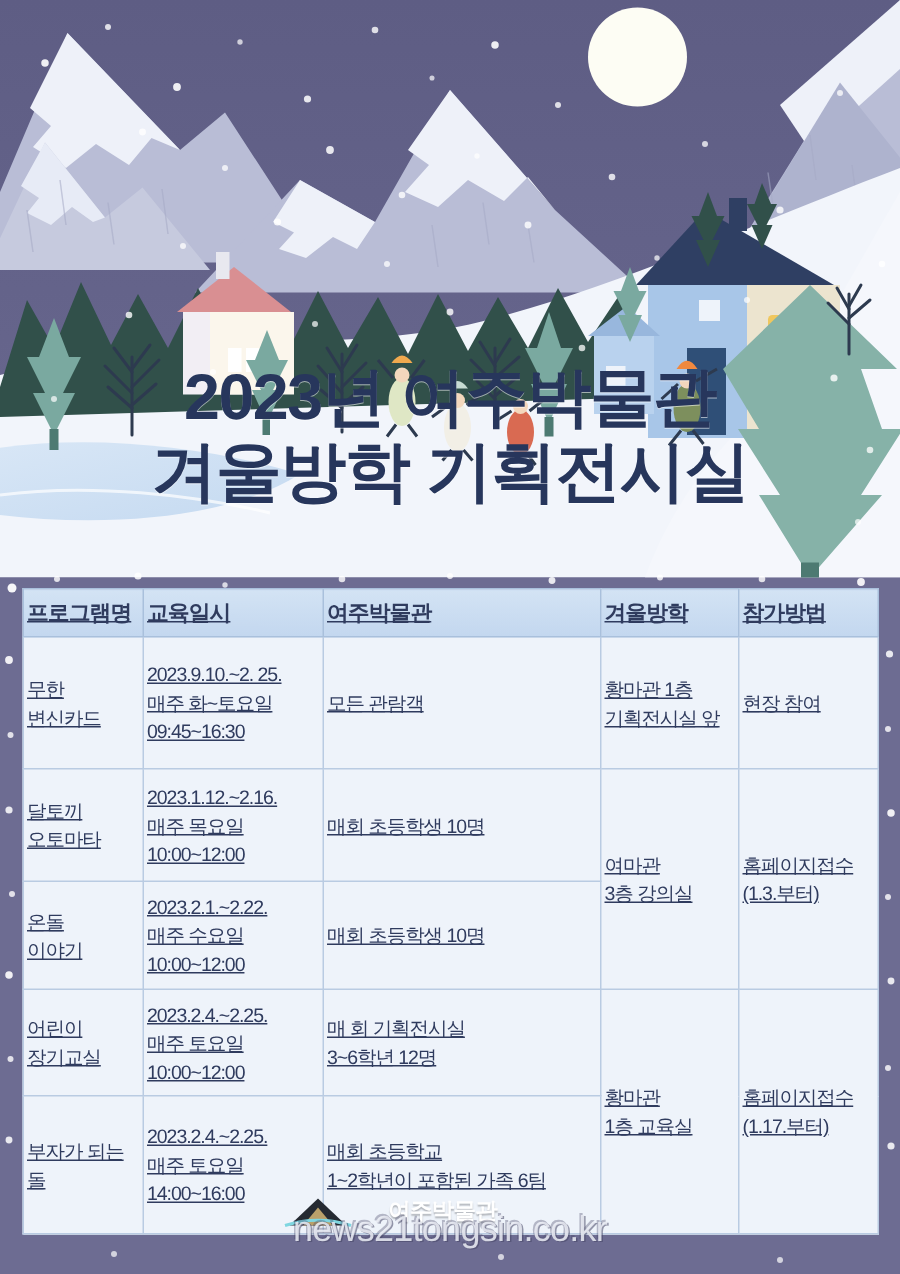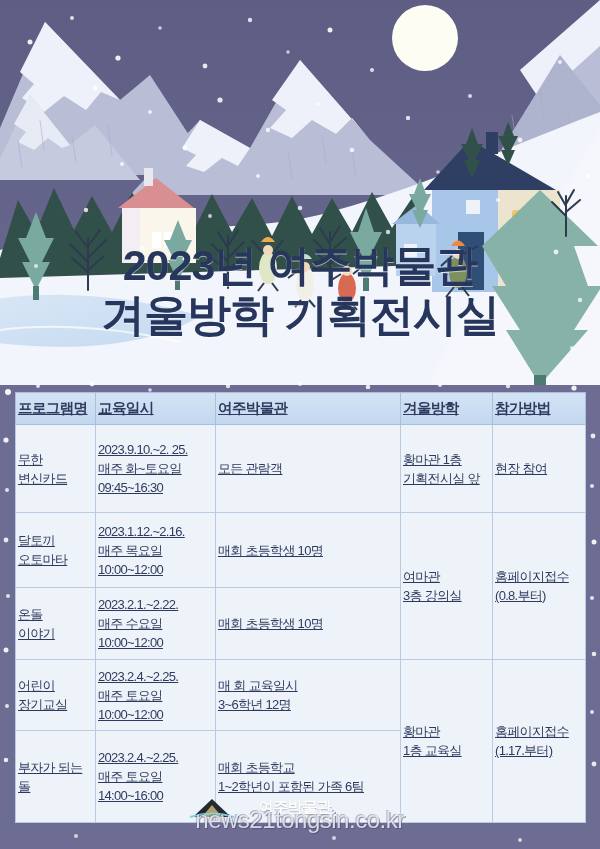--- a/index.html
+++ b/index.html
@@ -442,21 +442,21 @@
             </td>
             <td class="target-cell">
               <span class="cell-line">매회 초등학생 10명</span>
             </td>
             <td class="place-cell" rowspan="2">
               <span class="cell-line">여마관</span>
               <span class="cell-line">3층 강의실</span>
             </td>
             <td class="method-cell" rowspan="2">
               <span class="cell-line">홈페이지접수</span>
-              <span class="cell-line">(0.8.부터)</span>
+              <span class="cell-line">(1.3.부터)</span>
             </td>
           </tr>
           <tr style="height: 72px;">
             <td class="name-cell">
               <span class="cell-line">온돌</span>
               <span class="cell-line">이야기</span>
             </td>
             <td class="date-cell">
               <span class="cell-line">2023.2.1.~2.22.</span>
               <span class="cell-line">매주 수요일</span>
@@ -470,21 +470,21 @@
             <td class="name-cell">
               <span class="cell-line">어린이</span>
               <span class="cell-line">장기교실</span>
             </td>
             <td class="date-cell">
               <span class="cell-line">2023.2.4.~2.25.</span>
               <span class="cell-line">매주 토요일</span>
               <span class="cell-line">10:00~12:00</span>
             </td>
             <td class="target-cell">
-              <span class="cell-line">매 회 교육일시</span>
+              <span class="cell-line">매 회 기획전시실</span>
               <span class="cell-line">3~6학년 12명</span>
             </td>
             <td class="place-cell" rowspan="2">
               <span class="cell-line">황마관</span>
               <span class="cell-line">1층 교육실</span>
             </td>
             <td class="method-cell" rowspan="2">
               <span class="cell-line">홈페이지접수</span>
               <span class="cell-line">(1.17.부터)</span>
             </td>

